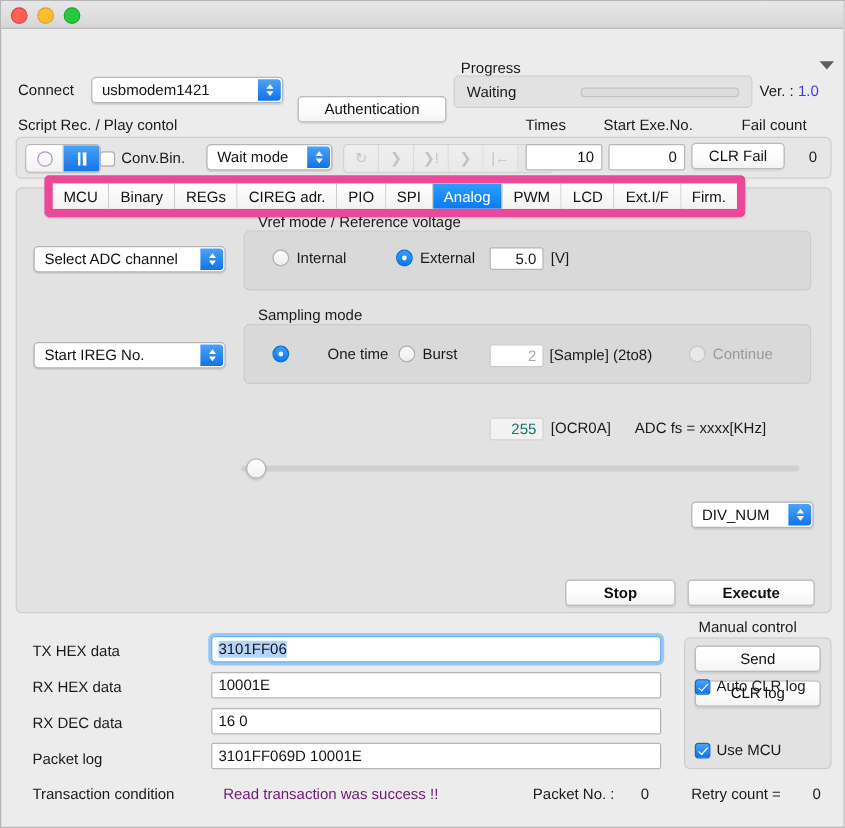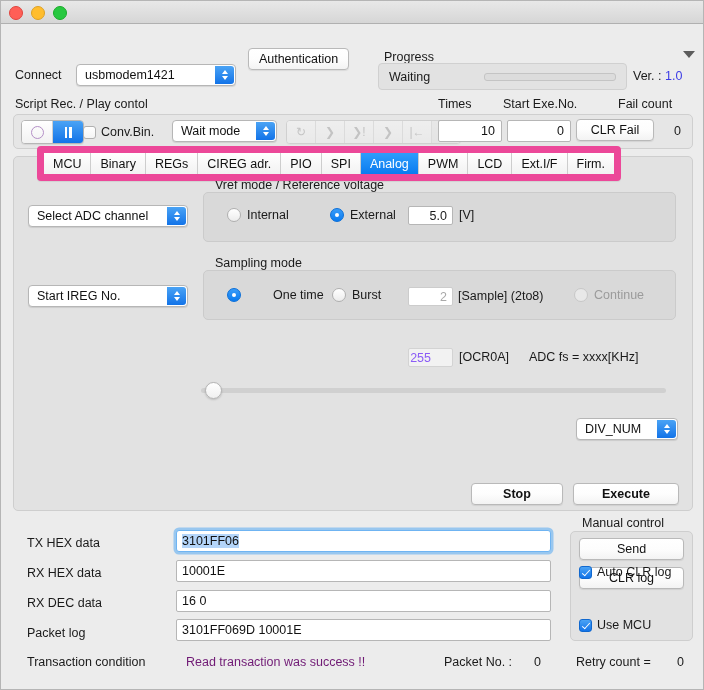--- a/index.html
+++ b/index.html
@@ -98,21 +98,21 @@
     border-radius: 4px;
     box-shadow: 0 1px 1px rgba(0,0,0,0.08);
     font-size: 12.5px;
     color: #111;
     box-sizing: border-box;
     height: 22px;
     padding: 0 10px;
     cursor: default;
     white-space: nowrap;
   }
-  #auth-button { position: absolute; left: 247px; top: 24px; width: 101px; }
+  #auth-button { position: absolute; left: 247px; top: 56px; width: 124px; }
 
   
   .progress-label { position: absolute; left: 383px; top: 26px; }
   .progress-box {
     position: absolute; left: 377px; top: 39px;
     width: 247px; height: 25px;
     background: #e2e2e2;
     border: 1px solid #d0d0d0;
     border-radius: 4px;
     display: flex; align-items: center;
@@ -335,21 +335,21 @@
     padding-right: 5px; font-size: 12.5px; color: #a9a9a9;
   }
   #sample-unit { position: absolute; left: 457px; top: 288px; font-size: 12.5px; }
   #radio-continue { left: 573px; top: 287px; }
 
   #ocr-field {
     position: absolute; left: 407px; top: 347px; width: 45px;
     background: #f2f2f2; border: 1px solid #d3d3d3; border-radius: 2px;
     height: 19px; box-sizing: border-box;
     display: flex; align-items: center; justify-content: flex-end;
-    padding-right: 21px; font-size: 12.5px; color: #8b5cf6;
+    padding-right: 5px; font-size: 12.5px; color: #0f766e;
   }
   #ocr-label { position: absolute; left: 458px; top: 349px; font-size: 12.5px; }
   #adcfs-label { position: absolute; left: 528px; top: 349px; font-size: 12.5px; }
 
   #ocr-slider { position: absolute; left: 200px; top: 381px; width: 465px; height: 18px; }
   #ocr-slider .track {
     position: absolute; left: 0; top: 6px; width: 100%; height: 5px;
     background: #d0d0d0; border-radius: 3px;
   }
   #ocr-slider .thumb {

